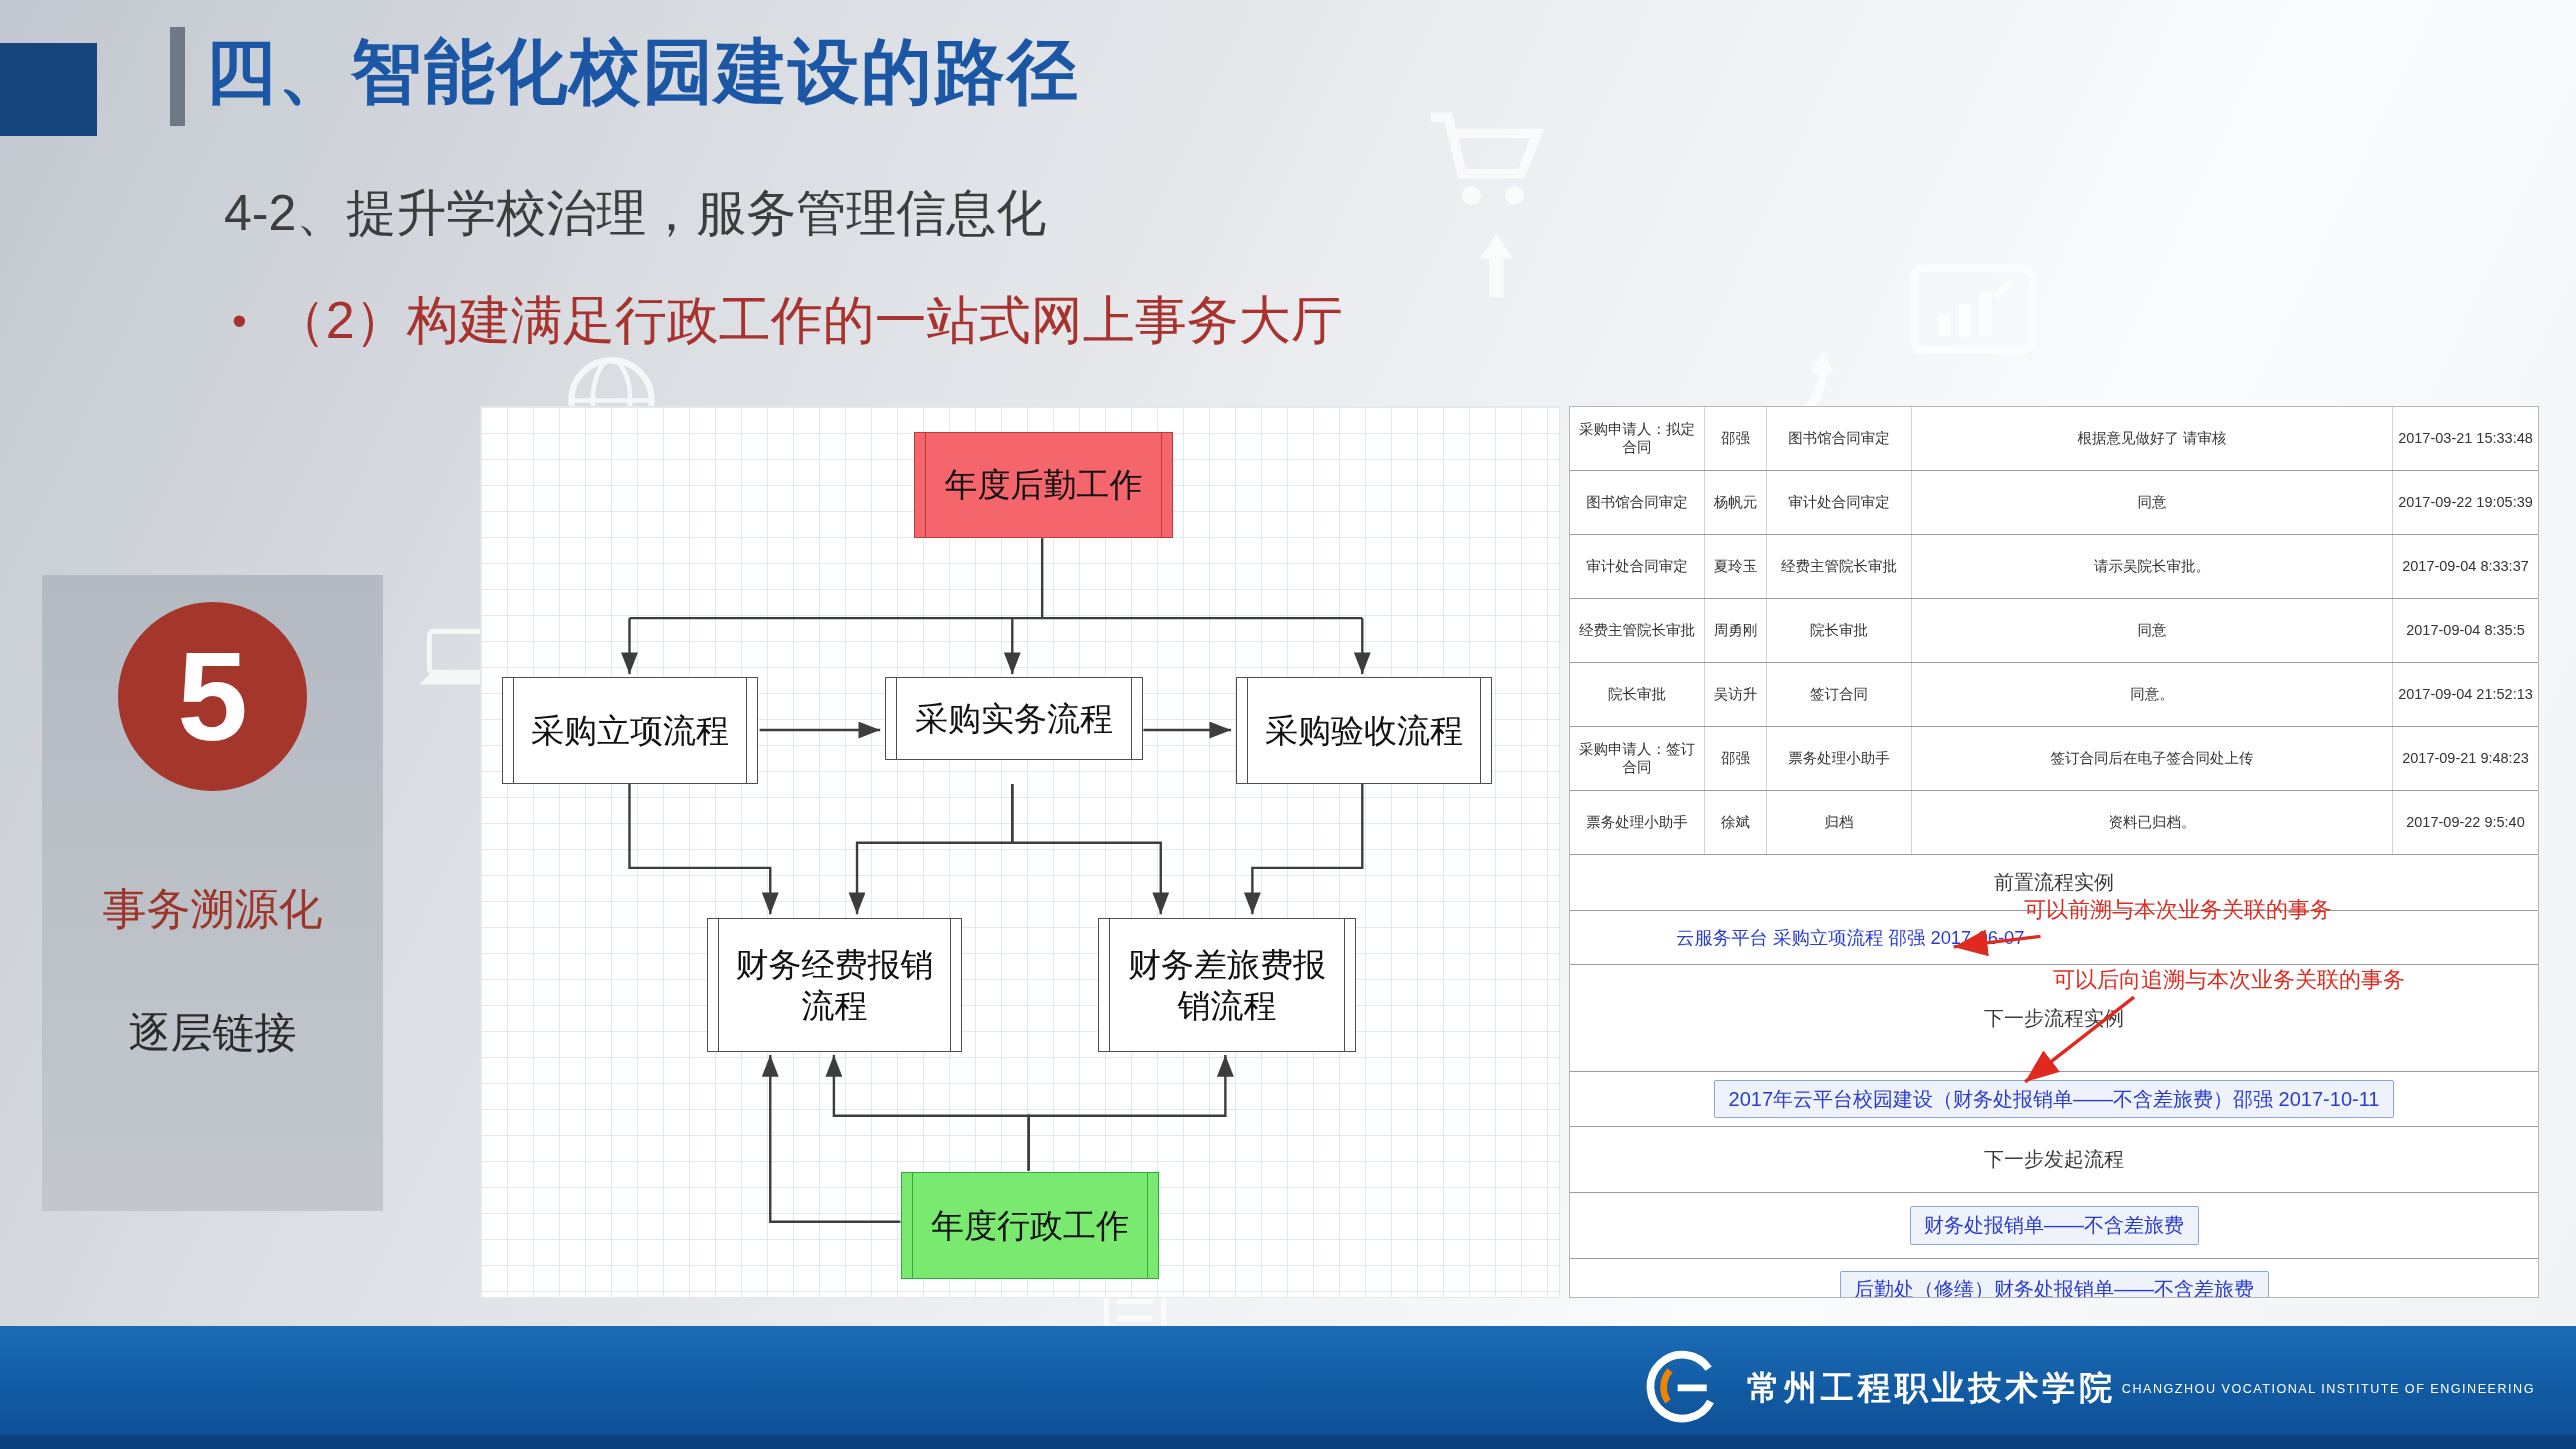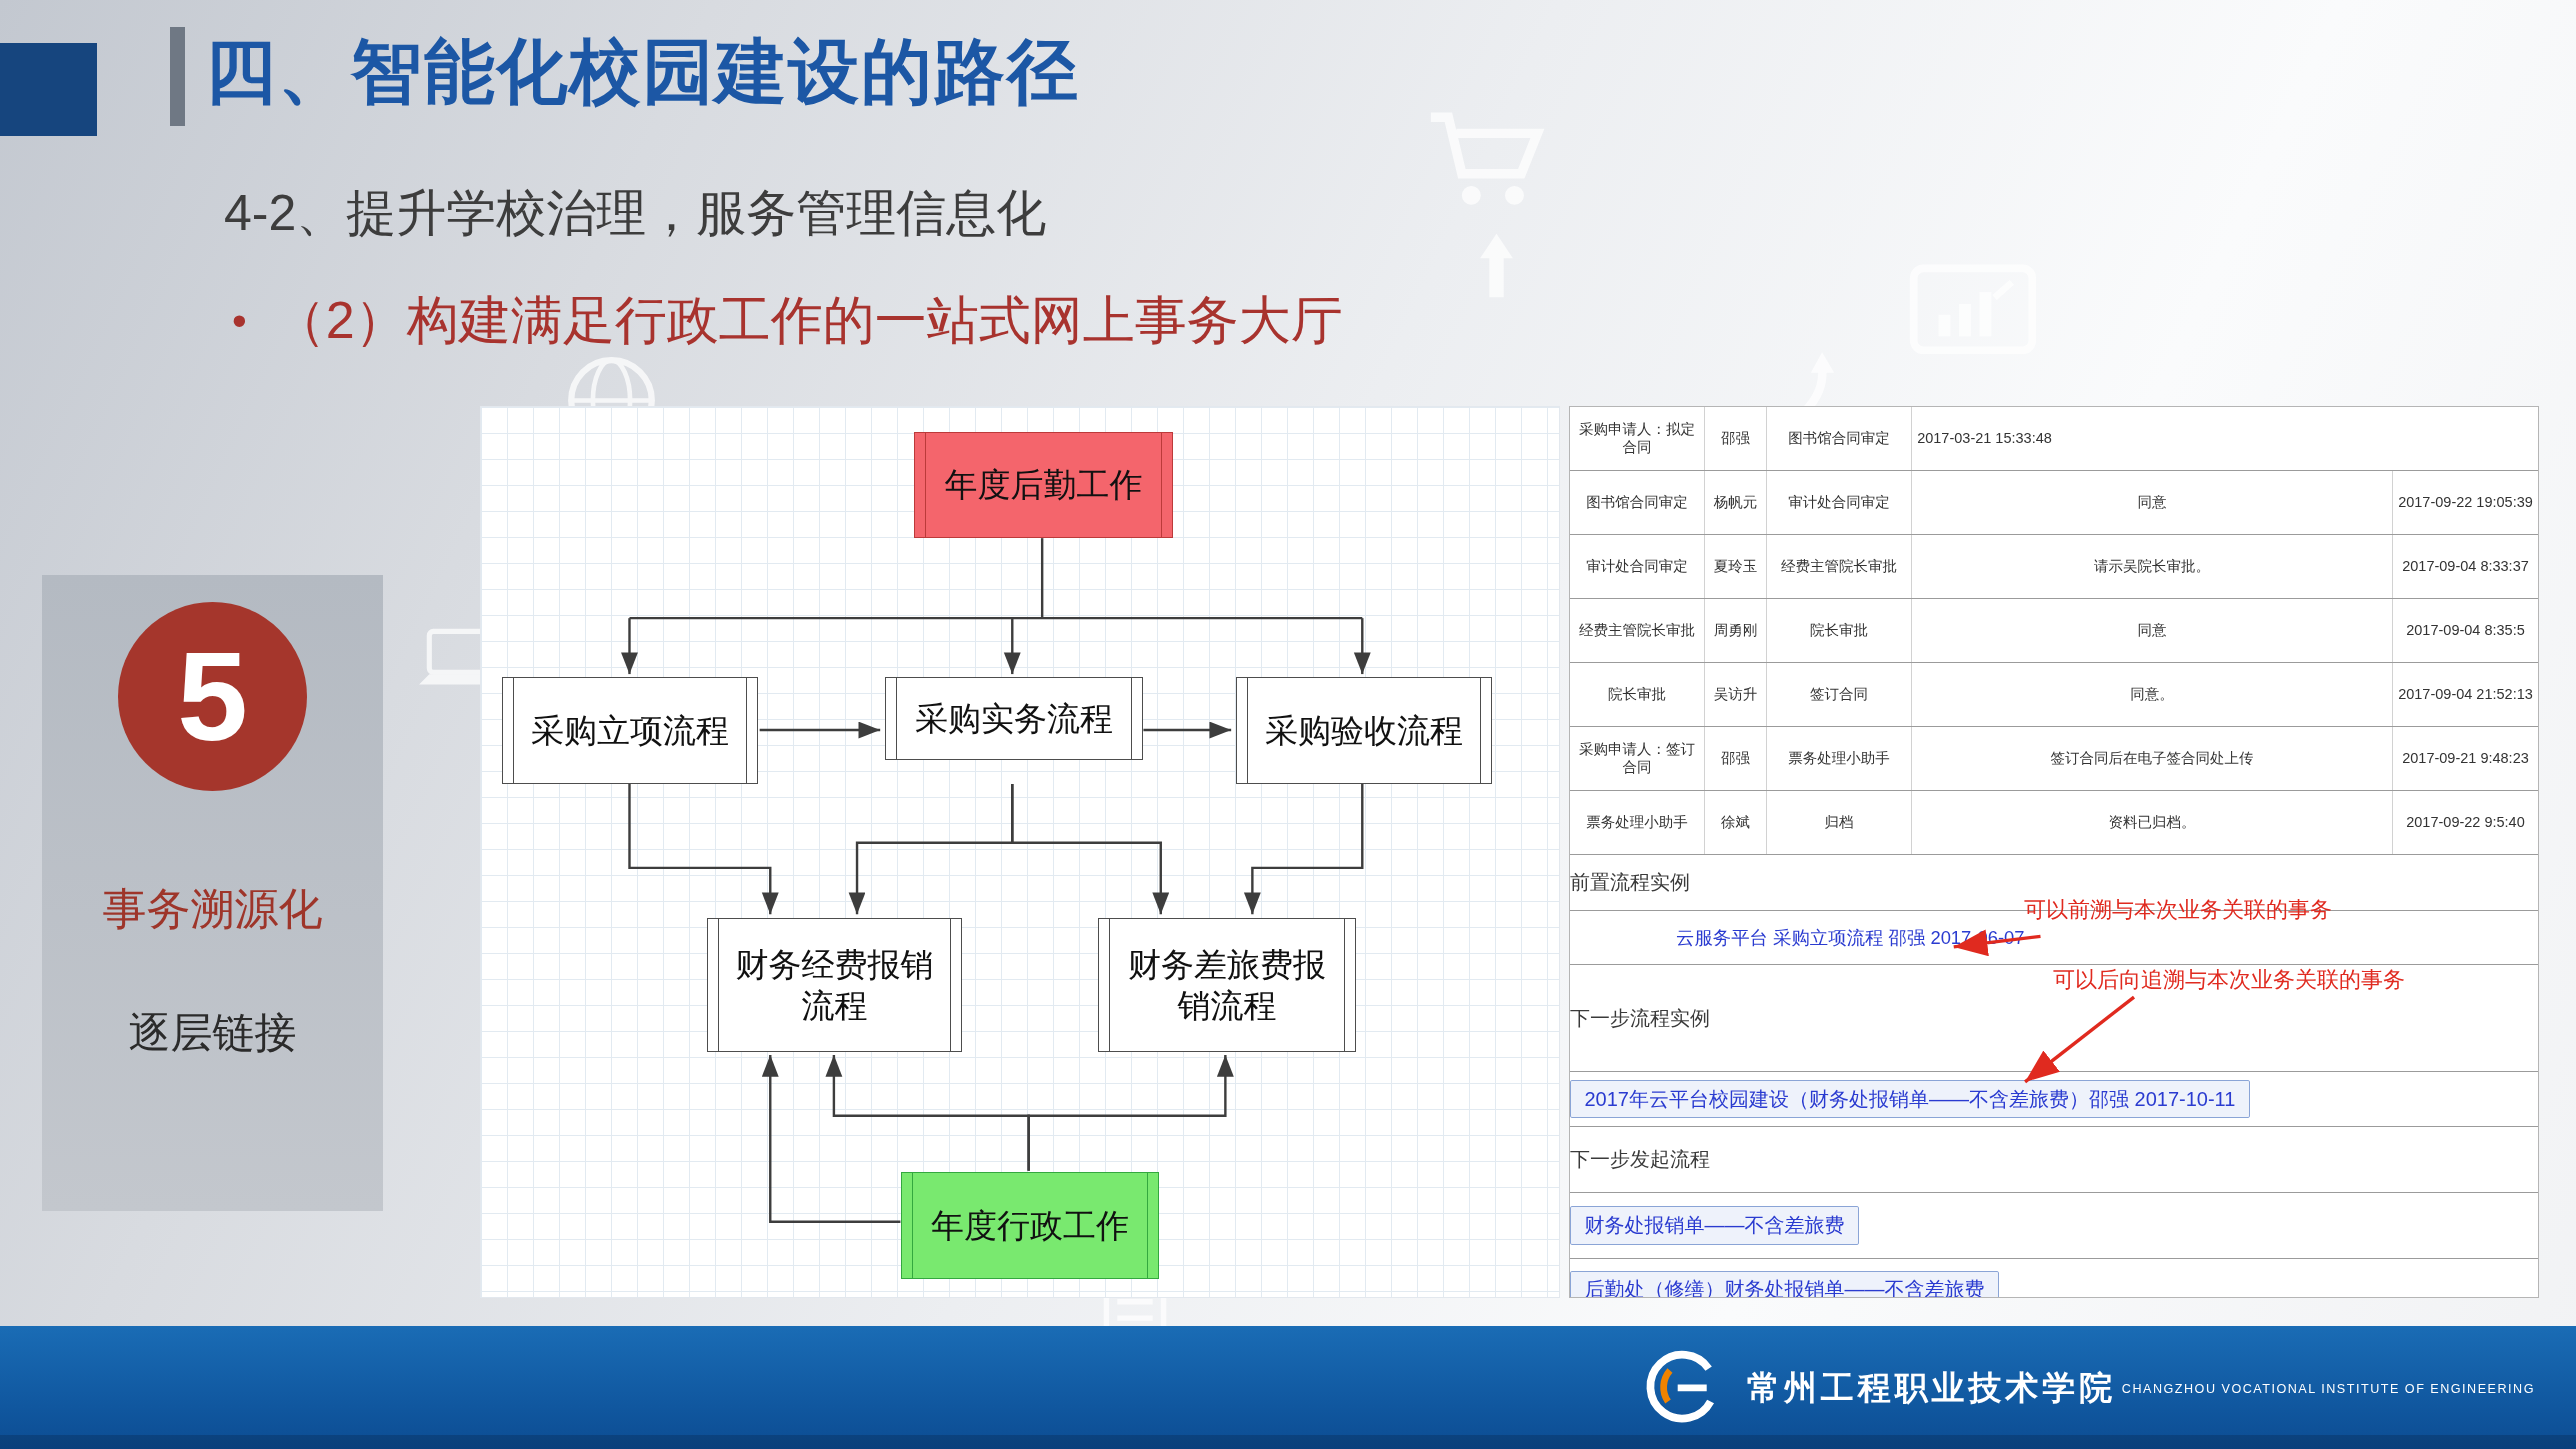--- a/index.html
+++ b/index.html
@@ -55,21 +55,21 @@
   #nBot  { left:420px; top:765px; width:258px; height:107px; }
 
   
   .trace-panel { position:absolute; left:1569px; top:406px; width:970px; height:892px; background:#fff;
                  border:1px solid #b5b5b5; z-index:2; overflow:hidden; color:#333; }
   .t-row { display:flex; height:64px; border-bottom:1px solid #9b9b9b; }
   .c { display:flex; align-items:center; justify-content:center; text-align:center; font-size:14.5px;
        border-right:1px solid #d2d2d2; padding:0 3.9px; line-height:1.2; }
   .c.step { width:135px; } .c.person { width:62px; } .c.action { width:145px; }
   .c.comment { flex:1; } .c.time { width:145px; border-right:none; }
-  .sec { display:flex; align-items:center; justify-content:flex-start; border-bottom:1px solid #9b9b9b; }
+  .sec { display:flex; align-items:center; justify-content:center; border-bottom:1px solid #9b9b9b; }
   .sec-label { font-size:20px; color:#3a3a3a; }
   .sec.pre-label { height:56px; }
   .sec.link1-row { height:54px; justify-content:flex-start; padding-left:106px; }
   .sec.next-label { height:107px; }
   .sec.boxed1-row { height:55px; }
   .sec.launch-label { height:66px; }
   .sec.boxed2-row { height:66px; }
   .sec.partial-row { height:58px; border-bottom:none; align-items:flex-start; padding-top:11.6px; }
   .plain-link { font-size:18.4px; color:#2a3bd0; cursor:pointer; }
   .boxed-link { font-size:20px; color:#2a3bd0; border:1px solid #8aa4d6; background:#eef2fb;
@@ -192,20 +192,21 @@
 销流程</div>
     <div class="flow-box green-box" id="nBot">年度行政工作</div>
   </div>
 
   <div class="trace-panel">
 
     <div class="t-row">
       <div class="c step">采购申请人：拟定合同</div>
       <div class="c person">邵强</div>
       <div class="c action">图书馆合同审定</div>
+      <div class="c comment">根据意见做好了 请审核</div>
       <div class="c time">2017-03-21 15:33:48</div>
     </div>
     <div class="t-row">
       <div class="c step">图书馆合同审定</div>
       <div class="c person">杨帆元</div>
       <div class="c action">审计处合同审定</div>
       <div class="c comment">同意</div>
       <div class="c time">2017-09-22 19:05:39</div>
     </div>
     <div class="t-row">

